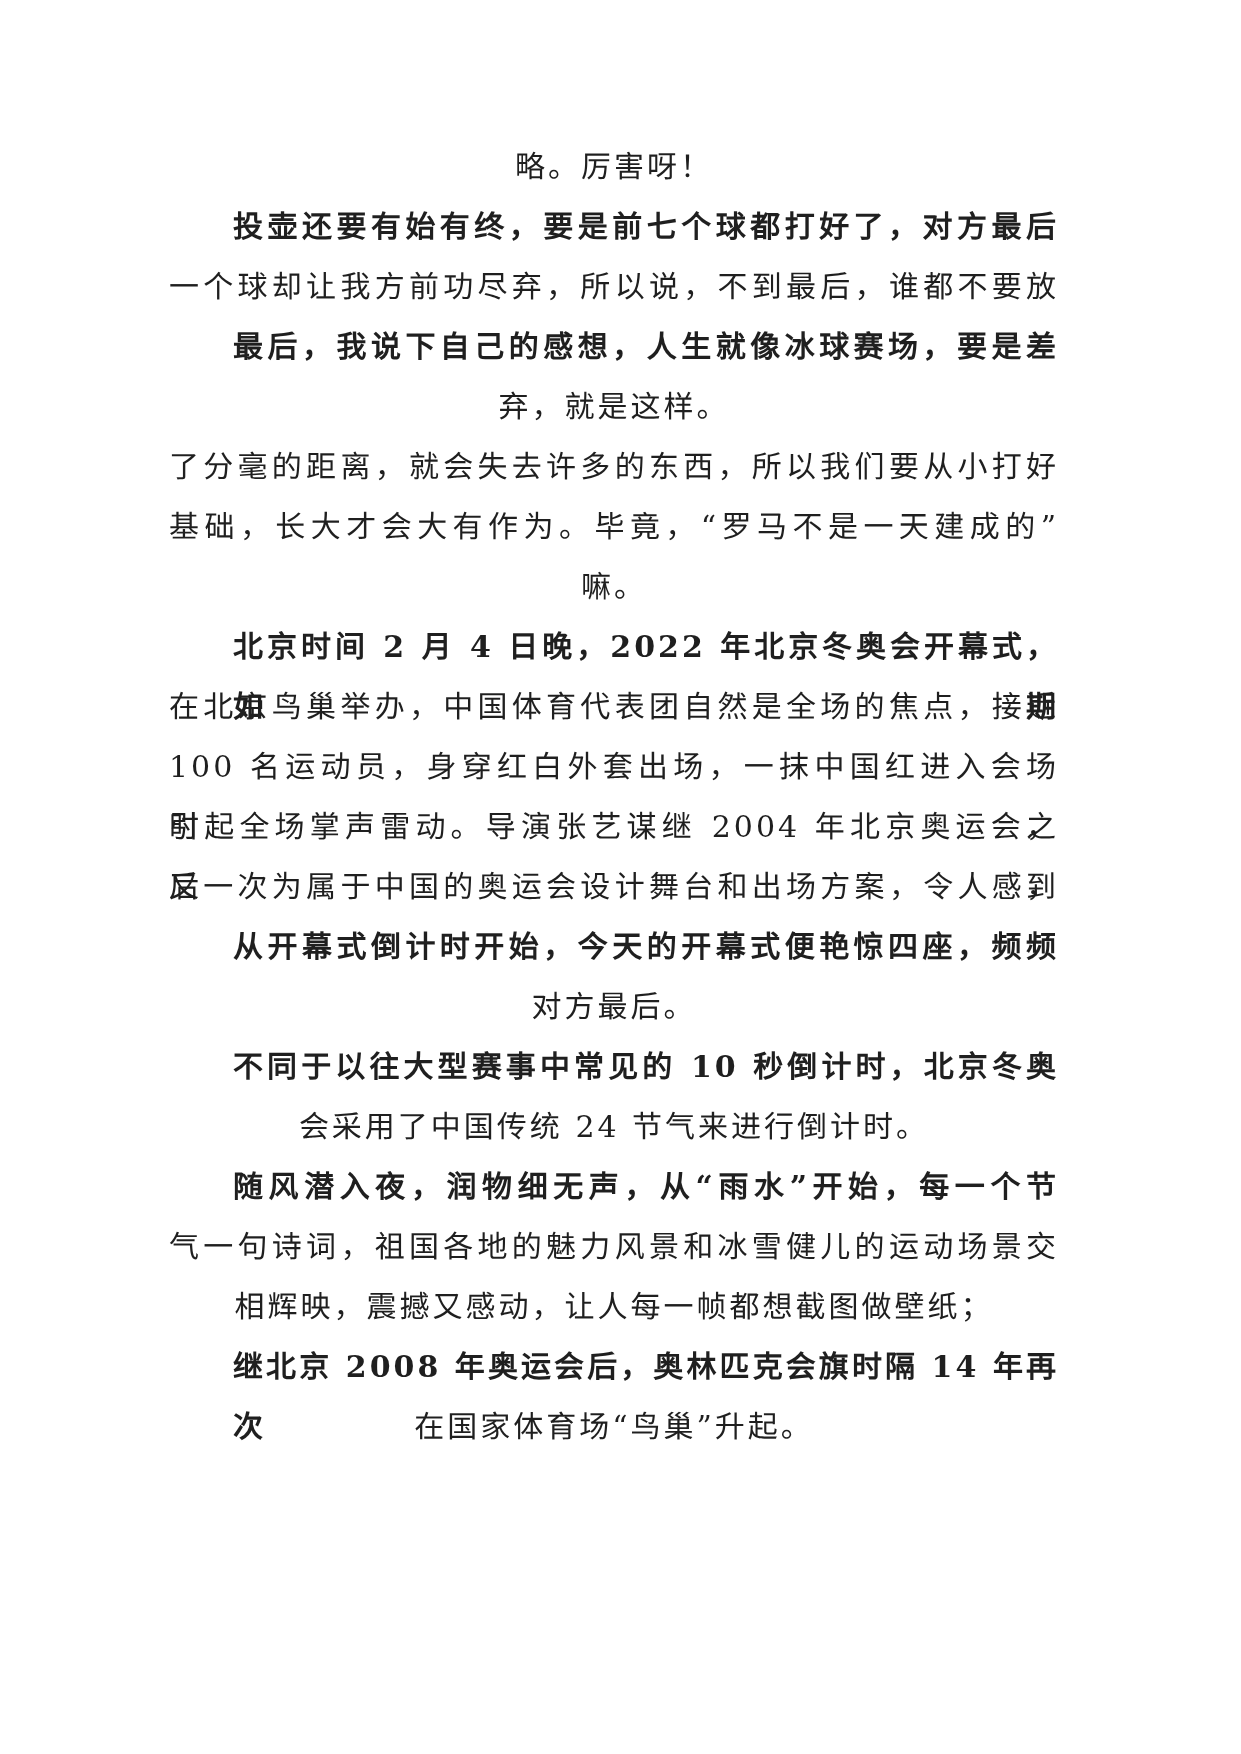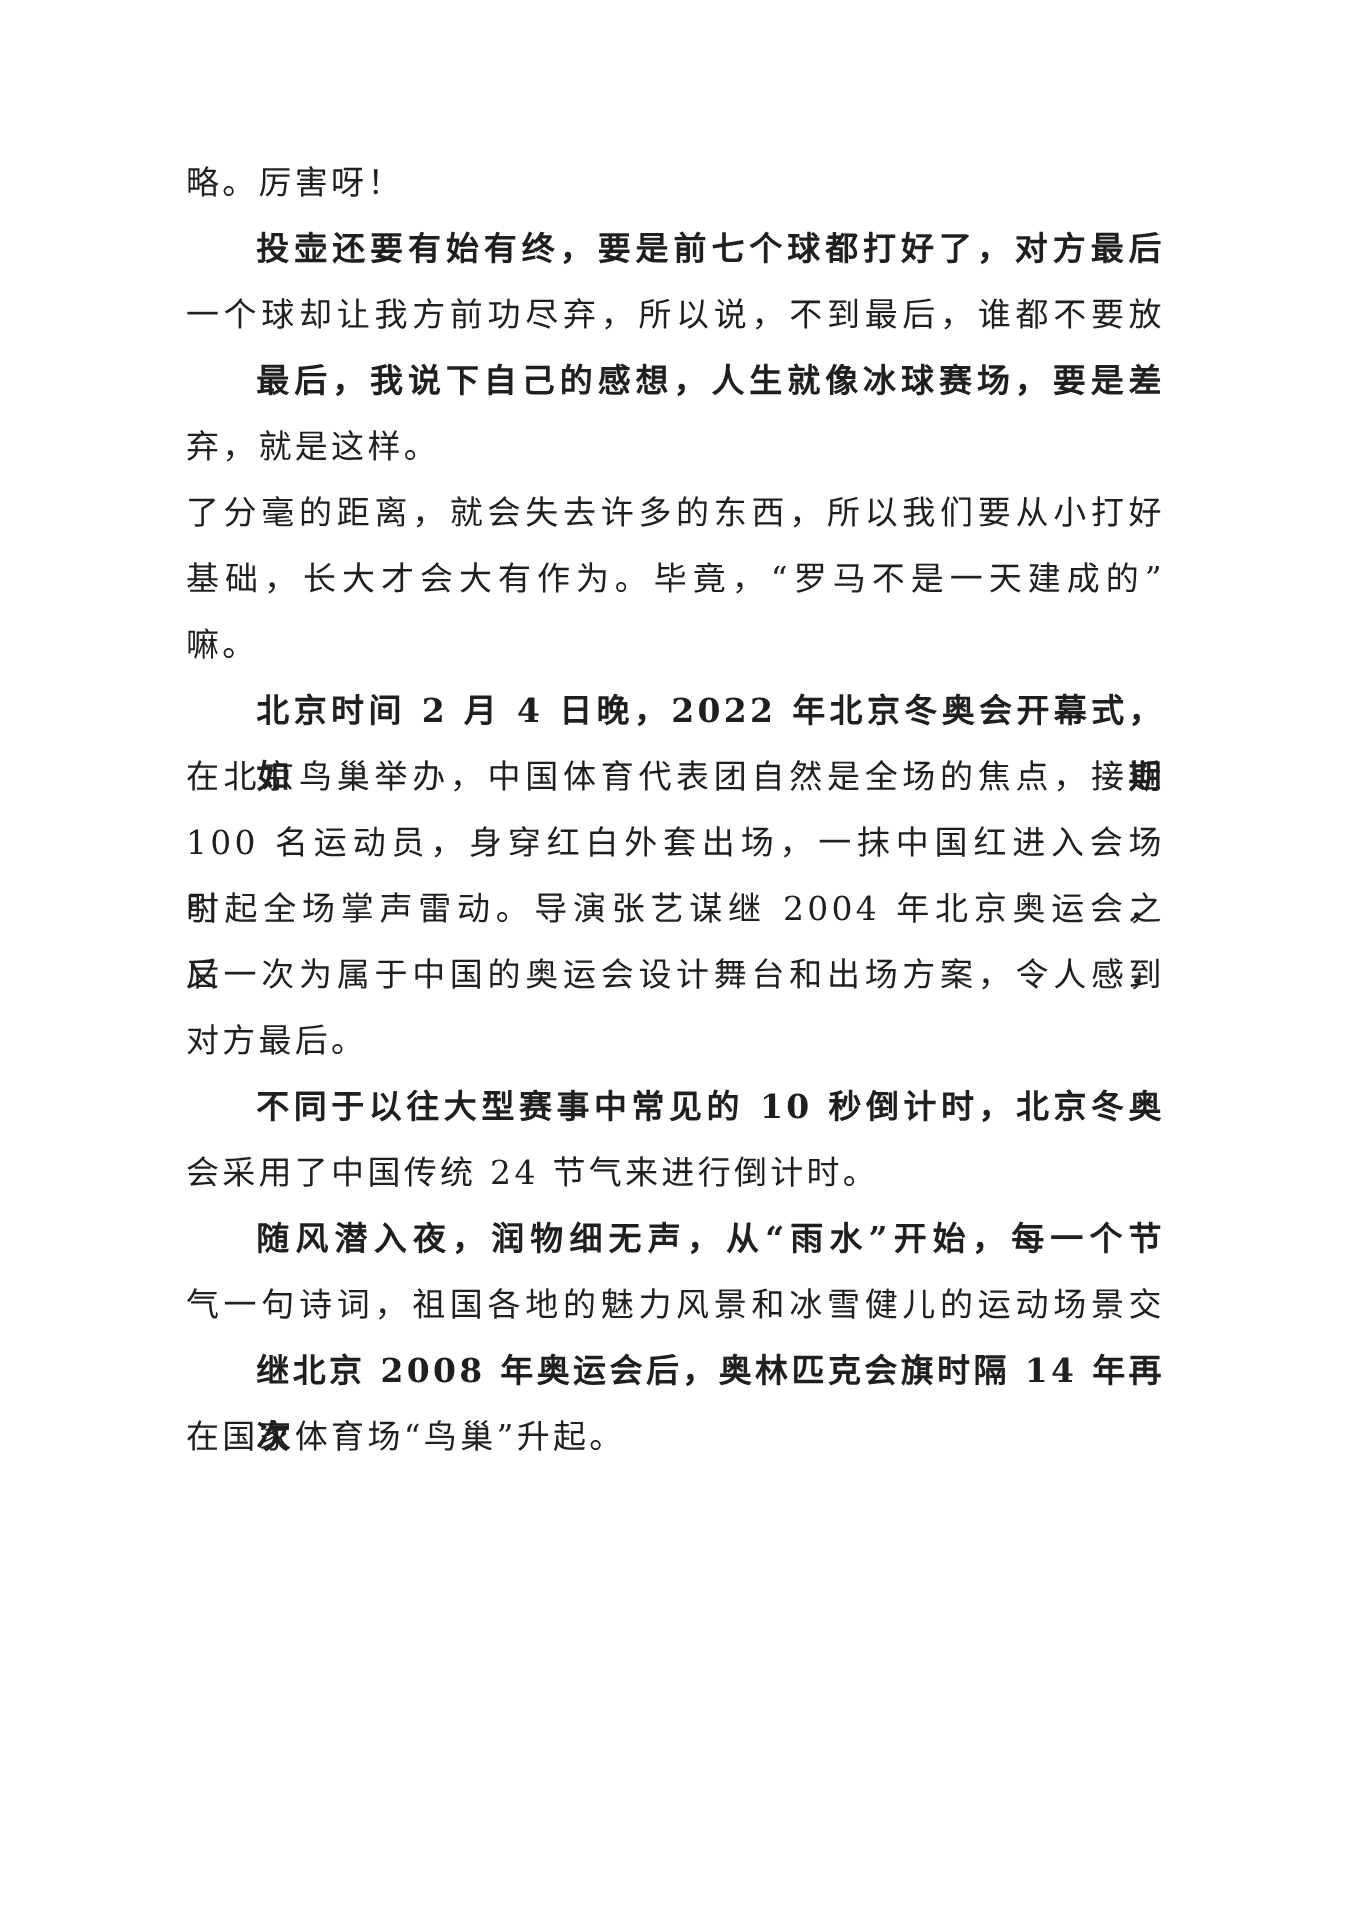--- a/index.html
+++ b/index.html
@@ -24,21 +24,21 @@
     left: 169px;
     top: 137px;
     width: 890px;
   }
   .text-line {
     height: 60px;
     line-height: 60px;
     font-size: 30px;
     letter-spacing: 3px;
     color: #1f1f1f;
-    text-align: left;
+    text-align: center;
     white-space: nowrap;
   }
   .text-line.fill {
     white-space: normal;
     text-align: justify;
     text-justify: inter-ideograph;
     text-align-last: justify;
     -moz-text-align-last: justify;
   }
   .text-line.indent {
@@ -57,21 +57,23 @@
       <div class="text-line indent fill">最后，我说下自己的感想，人生就像冰球赛场，要是差</div>
       <div class="text-line">弃，就是这样。</div>
       <div class="text-line fill">了分毫的距离，就会失去许多的东西，所以我们要从小打好</div>
       <div class="text-line fill">基础，长大才会大有作为。毕竟，“罗马不是一天建成的”</div>
       <div class="text-line">嘛。</div>
       <div class="text-line indent fill">北京时间 2 月 4 日晚，2022 年北京冬奥会开幕式，如期</div>
       <div class="text-line fill">在北京鸟巢举办，中国体育代表团自然是全场的焦点，接近</div>
       <div class="text-line fill">100 名运动员，身穿红白外套出场，一抹中国红进入会场时，</div>
       <div class="text-line fill">引起全场掌声雷动。导演张艺谋继 2004 年北京奥运会之后，</div>
       <div class="text-line fill">又一次为属于中国的奥运会设计舞台和出场方案，令人感到</div>
+      <div class="text-line indent fill">从开幕式倒计时开始，今天的开幕式便艳惊四座，频频</div>
       <div class="text-line">对方最后。</div>
       <div class="text-line indent fill">不同于以往大型赛事中常见的 10 秒倒计时，北京冬奥</div>
       <div class="text-line">会采用了中国传统 24 节气来进行倒计时。</div>
       <div class="text-line indent fill">随风潜入夜，润物细无声，从“雨水”开始，每一个节</div>
       <div class="text-line fill">气一句诗词，祖国各地的魅力风景和冰雪健儿的运动场景交</div>
+      <div class="text-line">相辉映，震撼又感动，让人每一帧都想截图做壁纸；</div>
       <div class="text-line indent fill">继北京 2008 年奥运会后，奥林匹克会旗时隔 14 年再次</div>
       <div class="text-line">在国家体育场“鸟巢”升起。</div>
     </div>
 </div>
 
 </body></html>

